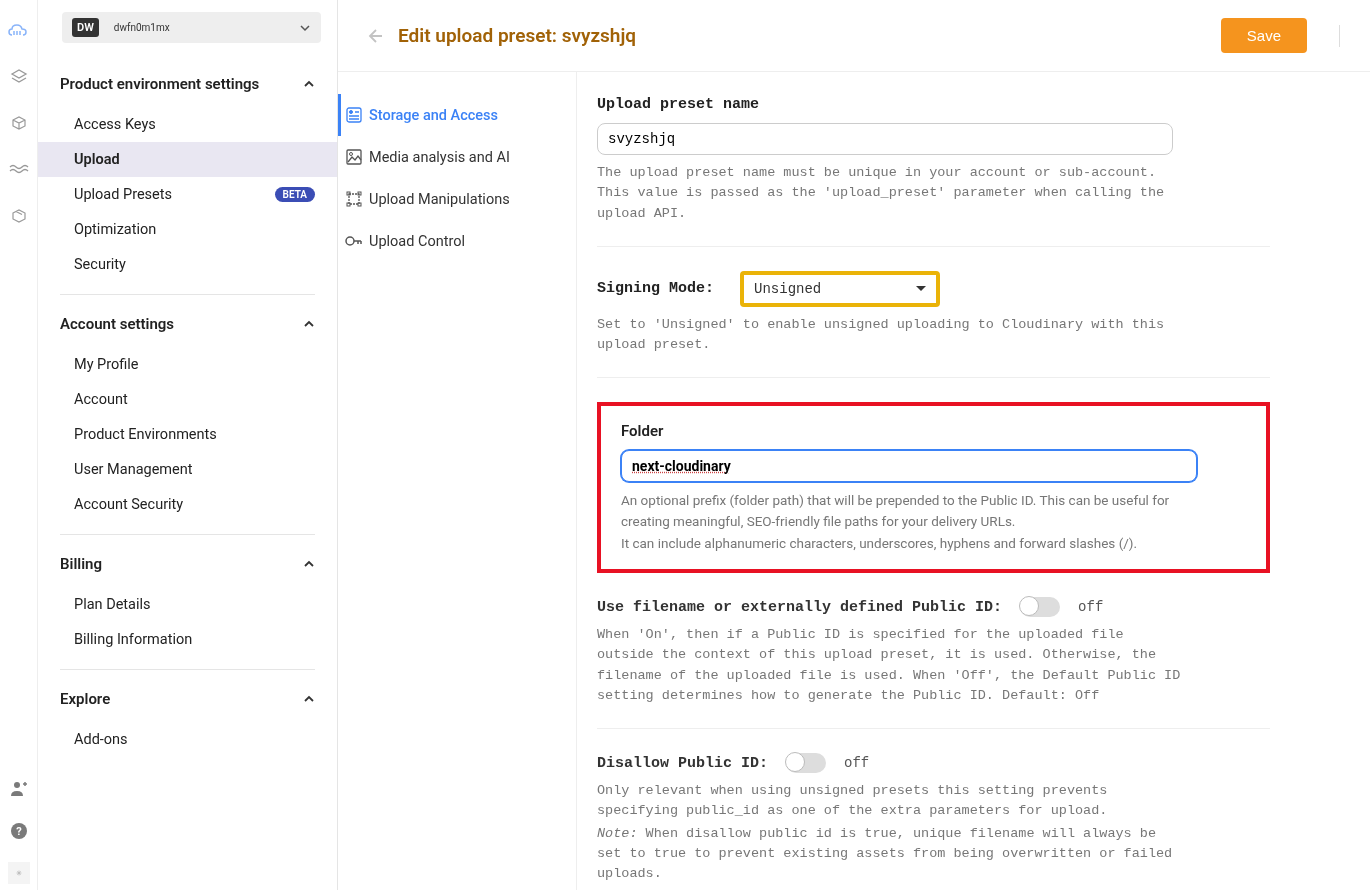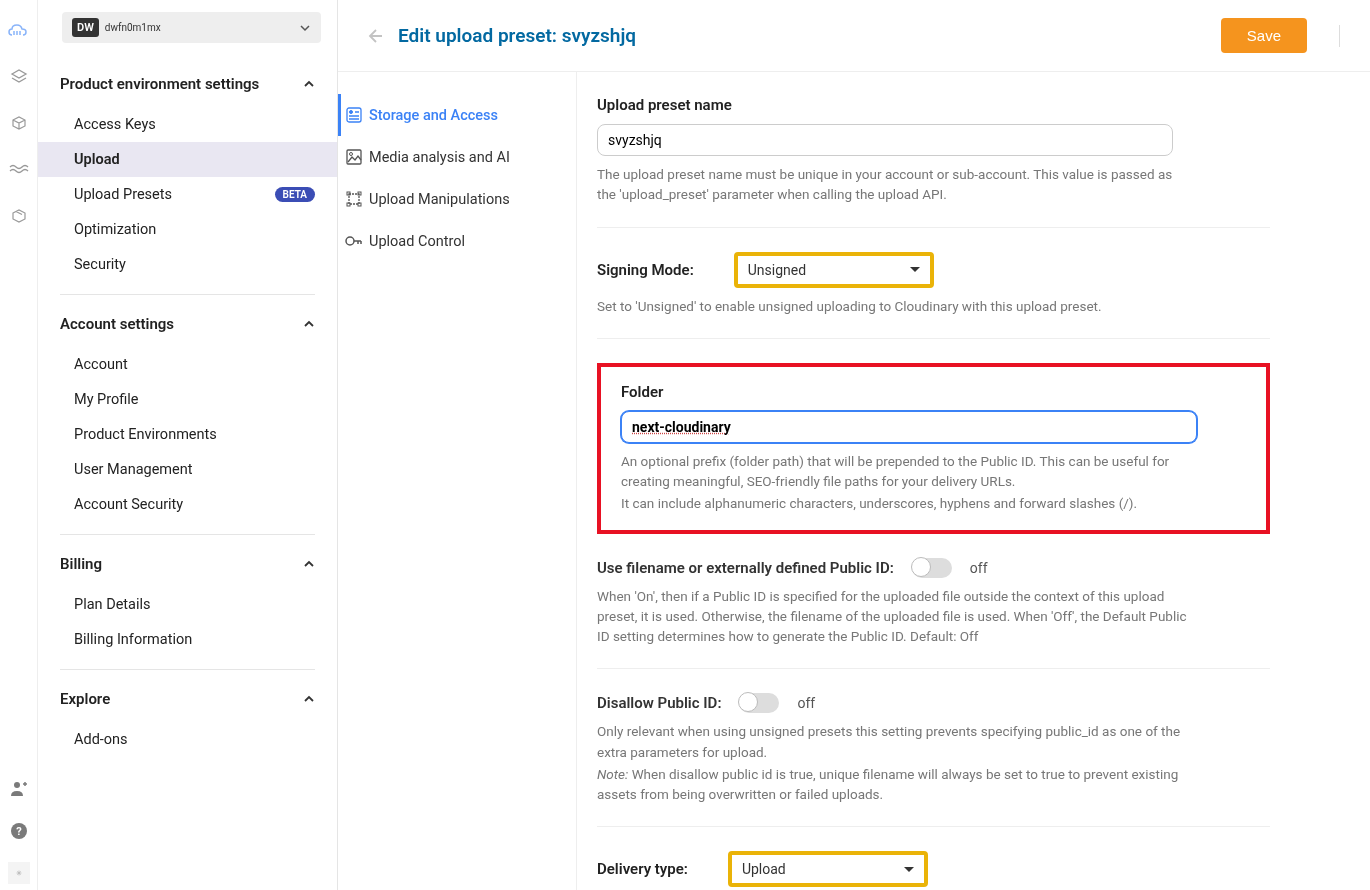--- a/index.html
+++ b/index.html
@@ -6,60 +6,60 @@
 body { font-family: -apple-system, BlinkMacSystemFont, "Segoe UI", Roboto, sans-serif; font-size: 14px; color: #333; background: #fff; }
 .app { display: flex; height: 890px; }
 
 
 .icon-rail { width: 38px; background: #fff; border-right: 1px solid #eee; display: flex; flex-direction: column; align-items: center; padding-top: 20px; gap: 24px; position: relative; }
 .icon-rail .rail-icon { width: 22px; height: 22px; display: flex; align-items: center; justify-content: center; opacity: 0.6; }
 .icon-rail .rail-bottom { position: absolute; bottom: 6px; display: flex; flex-direction: column; gap: 20px; align-items: center; }
 
 
 .sidebar { width: 300px; background: #fff; border-right: 1px solid #e5e5e5; overflow-y: auto; padding-bottom: 20px; }
-.env-selector { margin: 12px 16px 18px 24px; background: #eee; border-radius: 4px; padding: 6px 10px; display: flex; align-items: center; gap: 6px; cursor: pointer; }
+.env-selector { margin: 12px 16px 18px 24px; background: #eee; border-radius: 4px; padding: 6px 10px; display: flex; align-items: center; gap: 15px; cursor: pointer; }
 .env-badge { background: #333; color: #fff; font-size: 11px; font-weight: 600; padding: 3px 5px; border-radius: 3px; }
 .env-name { flex: 1; font-size: 10px; color: #333; }
 .chevron { width: 12px; height: 12px; }
 
 .section { padding: 0 0 6px; }
 .section-header { display: flex; align-items: center; justify-content: space-between; padding: 14px 22px; cursor: pointer; }
 .section-title { font-weight: 600; font-size: 15px; color: #222; }
 .section-items { padding-bottom: 12px; }
 .section-divider { height: 1px; background: #e5e5e5; margin: 0 22px; }
 .nav-item { padding: 9px 22px 9px 36px; font-size: 14.5px; color: #222; cursor: pointer; display: flex; align-items: center; justify-content: space-between; }
 .nav-item.active { background: #e9e7f2; font-weight: 600; border-radius: 0; }
 .badge-beta { background: #3b4db5; color: #fff; font-size: 10px; font-weight: 600; padding: 2px 8px; border-radius: 10px; text-align: right; }
 
 
 .main { flex: 1; display: flex; flex-direction: column; }
 .main-header { display: flex; align-items: center; padding: 18px 26px; gap: 14px; }
 .back-arrow { width: 20px; height: 20px; opacity: 0.5; cursor: pointer; }
-.page-title { font-size: 19px; font-weight: 600; color: #0369a1; flex: 1; }
+.page-title { font-size: 19px; font-weight: 600; color: #a16207; flex: 1; }
 .save-btn { background: #f5941e; color: #fff; border: none; padding: 9px 26px; border-radius: 4px; font-size: 15px; font-weight: 500; cursor: pointer; }
 .vdiv { width: 1px; height: 22px; background: #ddd; margin: 0 4px 0 18px; }
 
 .main-body { display: flex; flex: 1; border-top: 1px solid #eee; overflow: hidden; }
 .sub-nav { width: 238px; padding: 22px 0; }
 .sub-nav-item { display: flex; align-items: center; gap: 6px; padding: 12px 4px; cursor: pointer; font-size: 14.5px; color: #333; border-left: 3px solid transparent; }
 .sub-nav-item.active { color: #3b82f6; border-left-color: #3b82f6; font-weight: 500; }
 .sub-nav-item.active .sub-icon svg { stroke: #3b82f6; fill: #3b82f6; }
 .sub-icon { width: 18px; height: 18px; display: flex; align-items: center; justify-content: center; }
 
 .content { flex: 1; padding: 24px 100px 24px 20px; overflow-y: auto; border-left: 1px solid #eee; }
-.field-group { margin-bottom: 24px; padding-bottom: 22px; border-bottom: 1px solid #eee; }
+.field-group { margin-bottom: 24px; padding-bottom: 22px; border-bottom: 1px solid #eee; font-family: Liberation Mono, monospace; }
 .field-group.no-border { border-bottom: none; }
 .field-label { font-size: 15px; font-weight: 600; color: #222; margin-bottom: 10px; }
 .text-input { width: 100%; max-width: 576px; padding: 7px 10px; border: 1px solid #ccc; border-radius: 8px; font-size: 14px; font-family: inherit; }
 .text-input.focused { border-color: #3b82f6; box-shadow: 0 0 0 1px #3b82f6; font-weight: bold; }
 .text-input.underlined { text-decoration: underline dotted; text-decoration-color: #c44; }
 .help-text { font-size: 13.5px; color: #777; margin-top: 8px; line-height: 1.5; max-width: 590px; }
 .help-text .note-label { font-style: italic; margin-top: 36px; }
 
-.inline-row { display: flex; align-items: center; gap: 40px; margin-bottom: 6px; }
+.inline-row { display: flex; align-items: center; gap: 26px; margin-bottom: 6px; }
 .inline-label { font-size: 15px; font-weight: 600; color: #222; }
 .select-box { min-width: 200px; padding: 6px 10px; border: 4px solid #eab308; border-radius: 4px; font-size: 14px; display: flex; align-items: center; justify-content: space-between; cursor: pointer; background: #fff; }
 .select-box .sel-arrow { border-left: 5px solid transparent; border-right: 5px solid transparent; border-top: 5px solid #333; }
 
 
 .toggle-row { display: flex; align-items: center; gap: 18px; margin-bottom: 6px; text-align: center; }
 .toggle-label-text { font-size: 15px; font-weight: 600; }
 .toggle { width: 40px; height: 20px; background: #ddd; border-radius: 12px; position: relative; cursor: pointer; }
 .toggle .knob { position: absolute; width: 20px; height: 20px; background: #fff; border: 1px solid #bbb; border-radius: 50%; left: -1px; top: -1px; }
 .toggle-state { font-size: 14px; color: #555; }
@@ -161,24 +161,24 @@
 
     <div class="section">
       <div class="section-header">
         <span class="section-title">Account settings</span>
         <svg class="chevron" viewBox="0 0 12 12" width="14" height="14">
             <path d="M2 8 L6 4 L10 8" stroke="#333" stroke-width="1.8" fill="none"></path>
           </svg>
       </div>
       <div class="section-items">
         <div class="nav-item">
+            <span>My Profile</span>
+          </div>
+        <div class="nav-item">
             <span>Account</span>
-          </div>
-        <div class="nav-item">
-            <span>My Profile</span>
           </div>
         <div class="nav-item">
             <span>Product Environments</span>
           </div>
         <div class="nav-item">
             <span>User Management</span>
           </div>
         <div class="nav-item">
             <span>Account Security</span>
           </div>

